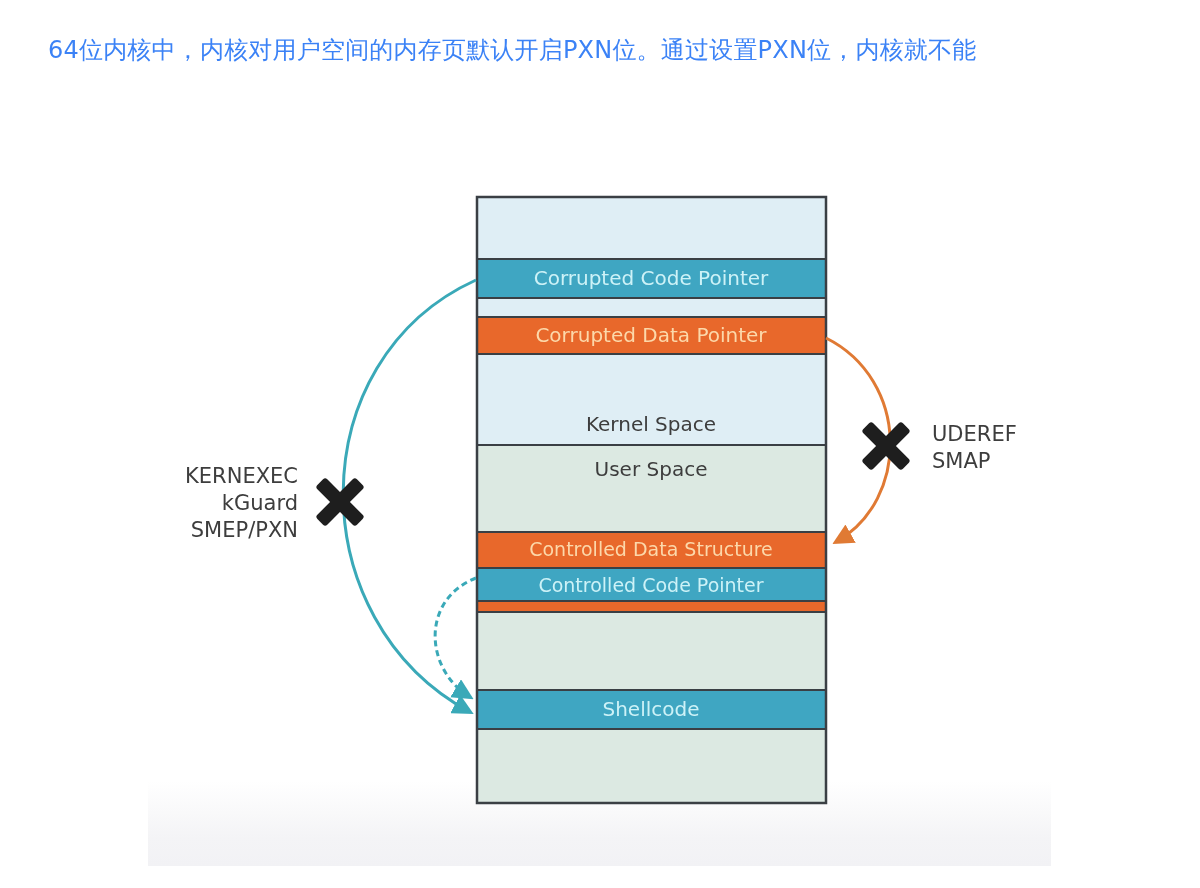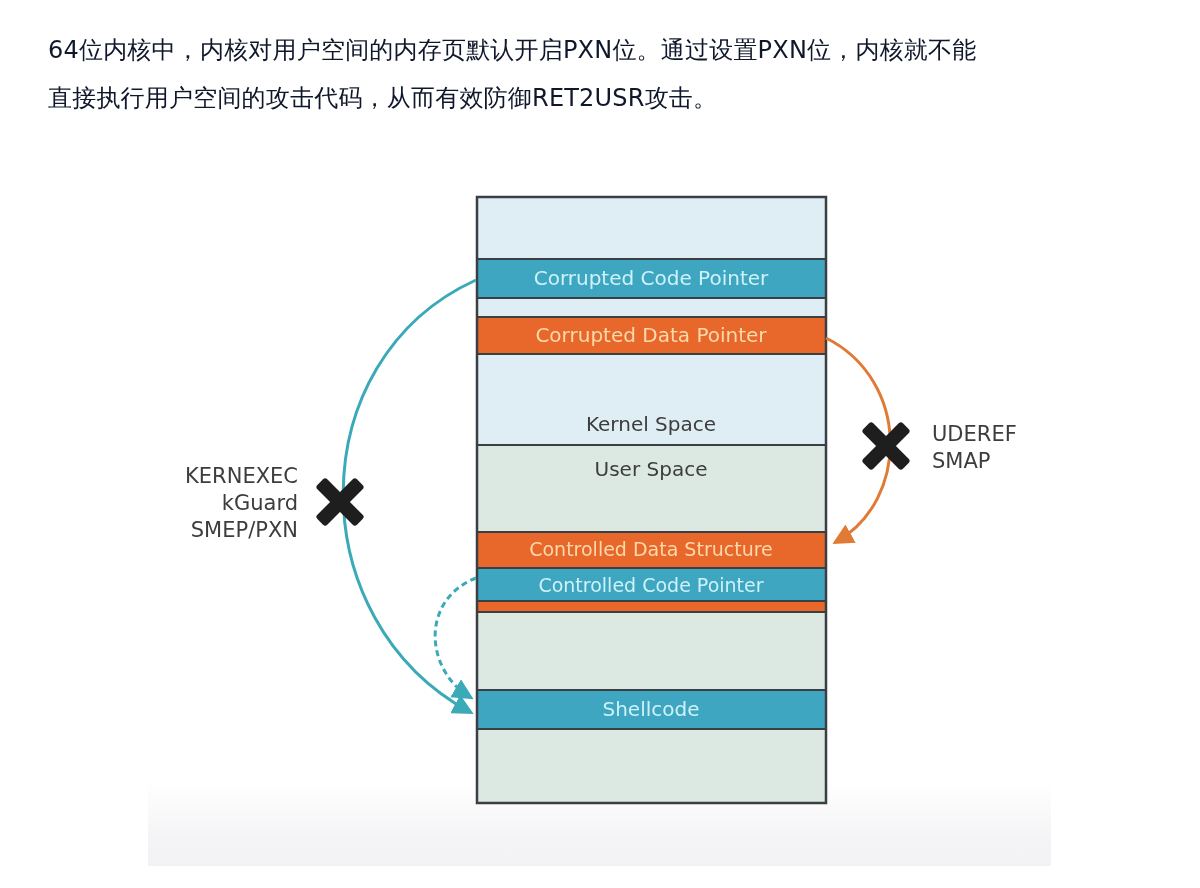--- a/index.html
+++ b/index.html
@@ -2,35 +2,34 @@
 <html><head>
 <meta charset="utf-8">
 <style>
   html, body { margin: 0; padding: 0; }
   body {
     width: 1200px; height: 888px; background: #ffffff; position: relative; overflow: hidden;
     font-family: "DejaVu Sans", "Liberation Sans", sans-serif;
   }
   .para {
     position: absolute; left: 48px; top: 26px; width: 1110px;
-    font-size: 24px; line-height: 48px; color: #0f172a; letter-spacing: 0.2px;
+    font-size: 24px; line-height: 48px; color: #3b82f6; letter-spacing: 0.2px;
   }
   .figure {
     position: absolute; left: 148px; top: 158px; width: 903px; height: 708px;
     background: linear-gradient(to bottom, #ffffff 0%, #ffffff 88%, #f4f4f6 96%, #f2f2f5 100%);
   }
   svg.diagram { position: absolute; left: 0; top: 0; width: 1200px; height: 888px; }
   .lbl { font-family: "DejaVu Sans", "Liberation Sans", sans-serif; }
 </style>
 </head>
 <body>
 
 <div class="para">
   <div>64位内核中，内核对用户空间的内存页默认开启PXN位。通过设置PXN位，内核就不能</div>
-  <div>直接执行用户空间的攻击代码，从而有效防御RET2USR攻击。</div>
 </div>
 
 <div class="figure"></div>
 
 <svg class="diagram" viewBox="0 0 1200 888" xmlns="http://www.w3.org/2000/svg">
   <defs>
     <marker id="arrTeal" viewBox="0 0 10 10" refX="8" refY="5" markerWidth="7" markerHeight="7" orient="auto">
       <path d="M0,0 L10,5 L0,10 z" fill="#3aa9b8"></path>
     </marker>
     <marker id="arrOrange" viewBox="0 0 10 10" refX="8" refY="5" markerWidth="7" markerHeight="7" orient="auto">

